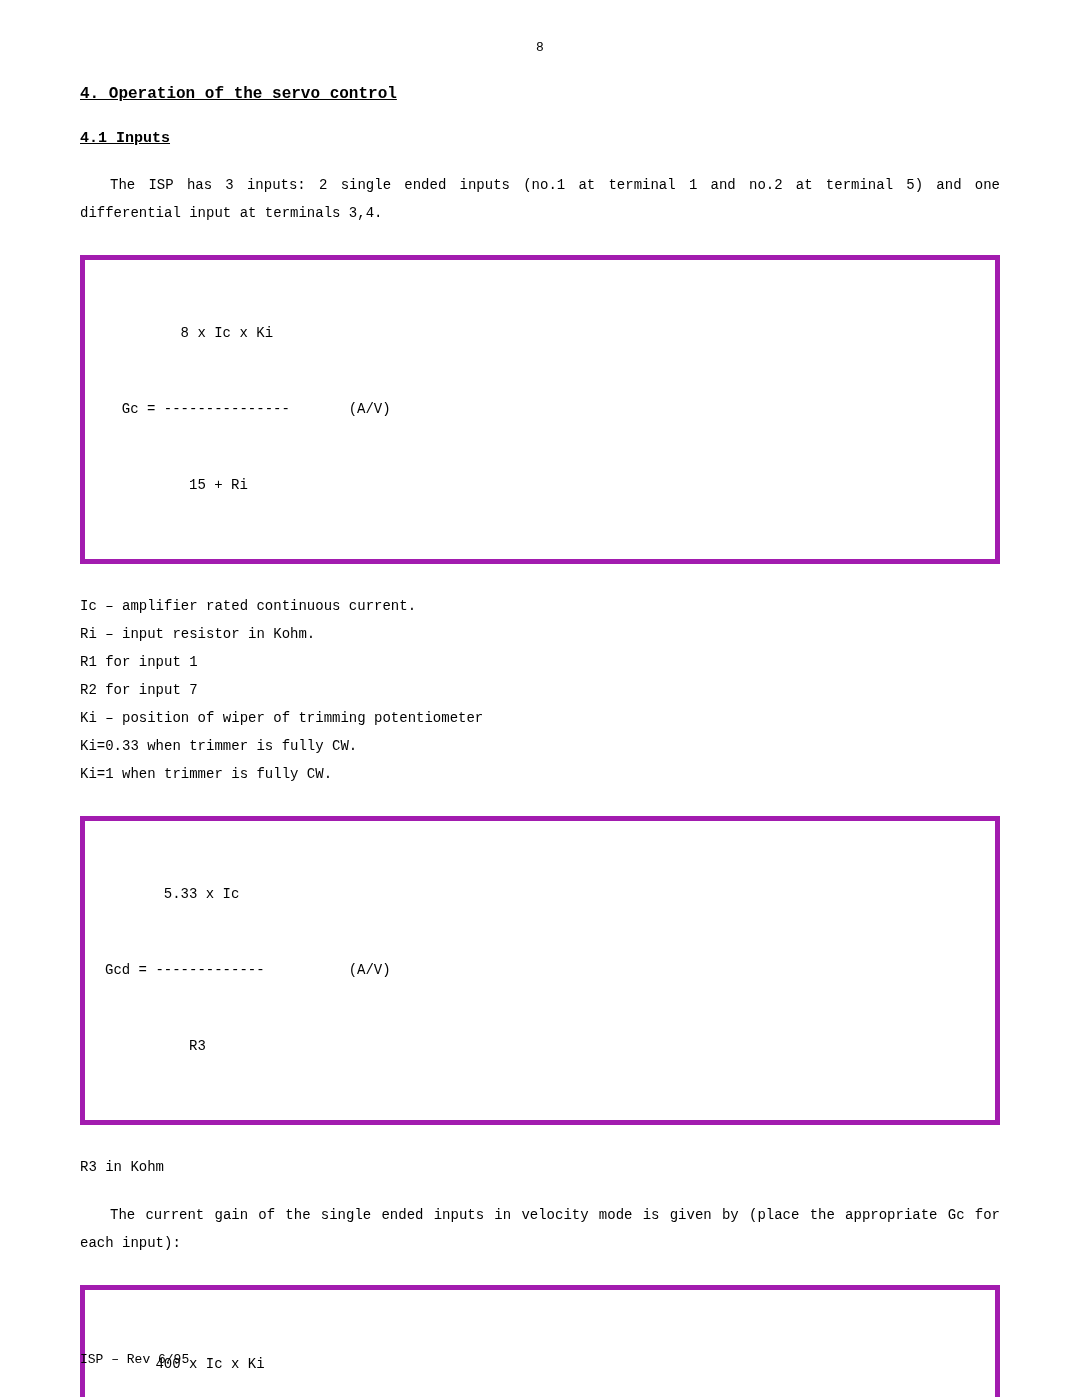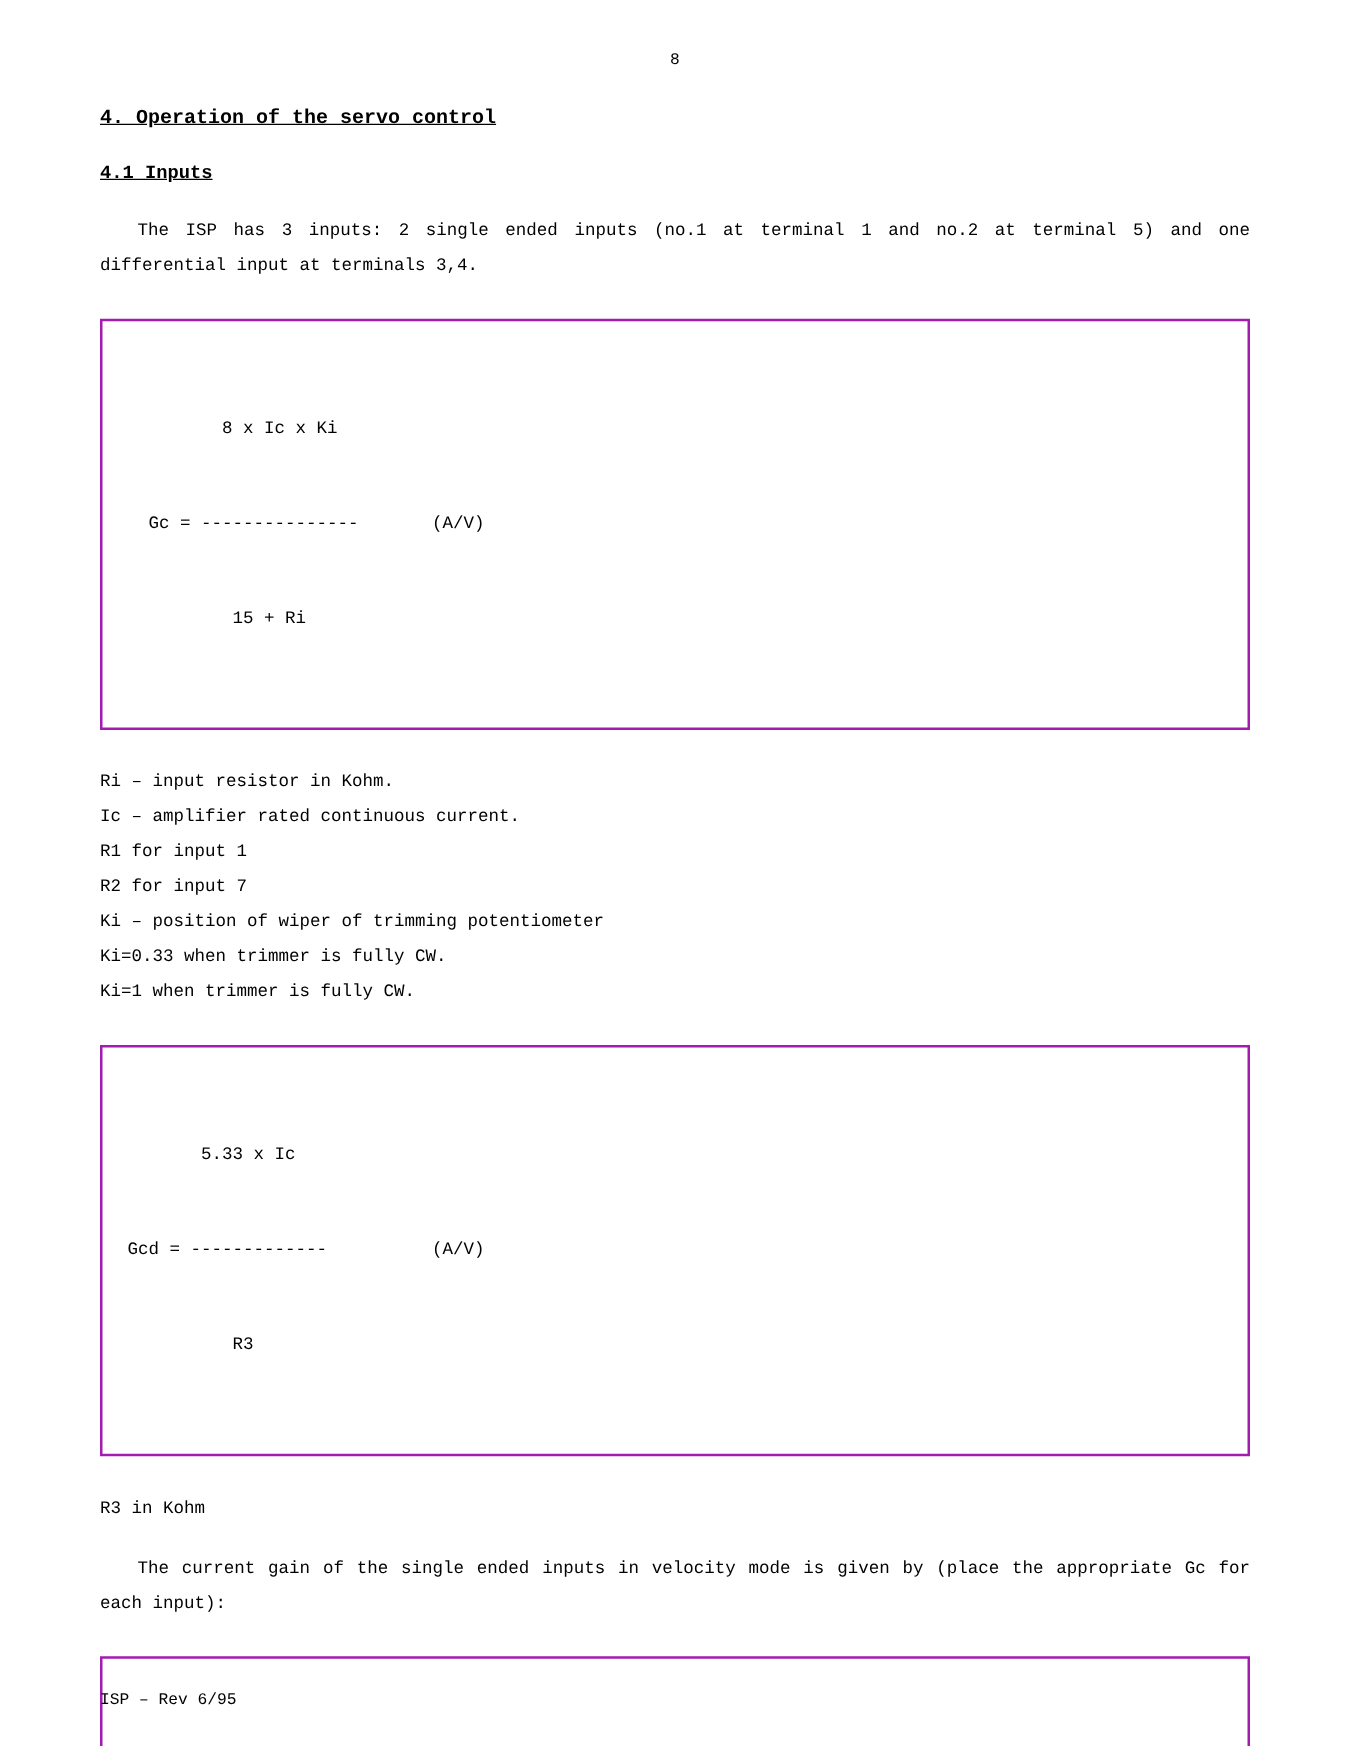--- a/index.html
+++ b/index.html
@@ -36,22 +36,22 @@
   }
   .body-text {
     line-height: 2.0;
     text-align: justify;
     margin-bottom: 6px;
   }
   .indent {
     text-indent: 30px;
   }
   .formula-box {
-    border: 2px solid #a21caf;
-    padding: 24px 20px;
+    border: 5px solid #a21caf;
+    padding: 11px 20px;
     margin: 28px 0;
     line-height: 1.8;
     white-space: pre;
   }
   .def-list {
     line-height: 2.0;
   }
   .footer {
     position: absolute;
     bottom: 30px;
@@ -72,22 +72,22 @@
 
   <div class="body-text indent">The ISP has 3 inputs: 2 single ended inputs (no.1 at terminal 1 and no.2 at terminal 5) and one differential input at terminals 3,4.</div>
 
   <div class="formula-box">
     <div>         8 x Ic x Ki</div>
     <div>  Gc = ---------------       (A/V)</div>
     <div>          15 + Ri</div>
   </div>
 
   <div class="def-list">
+    <div>Ic – amplifier rated continuous current.</div>
     <div>Ri – input resistor in Kohm.</div>
-    <div>Ic – amplifier rated continuous current.</div>
     <div>      R1 for input 1</div>
     <div>      R2 for input 7</div>
     <div>Ki – position of wiper of trimming potentiometer</div>
     <div>      Ki=0.33 when trimmer is fully CW.</div>
     <div>      Ki=1 when trimmer is fully CW.</div>
   </div>
 
 
   <div class="formula-box">
     <div>       5.33 x Ic</div>

